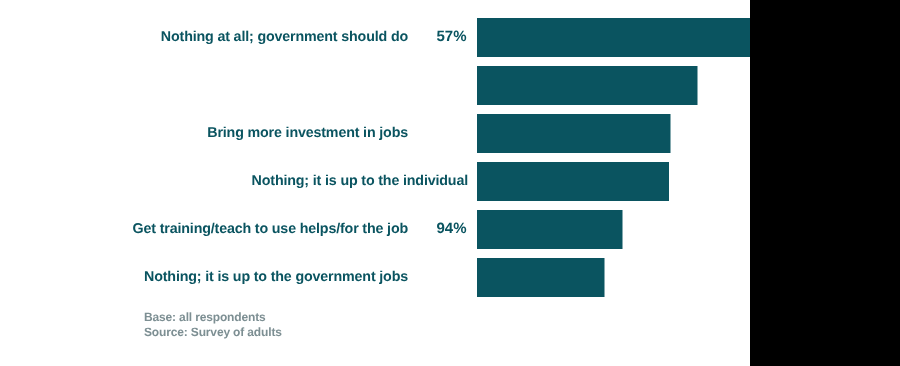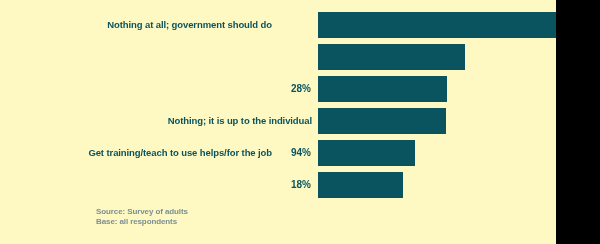--- a/index.html
+++ b/index.html
@@ -2,23 +2,23 @@
 <html><head>
 <meta charset="utf-8">
 <style>
   html, body {
     margin: 0;
     padding: 0;
     background: #000000;
   }
   #chart-root {
     position: relative;
-    width: 556px;
+    width: 500px;
     height: 244px;
-    background: #fef9c3;
+    background: #ffffff;
     font-family: "Liberation Sans", sans-serif;
     overflow: hidden;
   }
   .rows {
     position: absolute;
     left: 0;
     top: 0;
     width: 600px;
     height: 205px;
   }
@@ -78,48 +78,49 @@
 </style>
 </head>
 <body>
 
 <div id="chart-root">
 
   <div class="rows">
 
     <div class="row" style="top:10px;">
       <span class="cat-label">Nothing at all; government should do</span>
+      <span class="val-label">57%</span>
       <span class="bar" style="width:268px;"></span>
     </div>
 
     <div class="row" style="top:42px;">
       <span class="bar" style="width:147px;"></span>
     </div>
 
     <div class="row" style="top:74px;">
-      <span class="val-label">28%</span>
+      <span class="cat-label">Bring more investment in jobs</span>
       <span class="bar" style="width:129px;"></span>
     </div>
 
     <div class="row" style="top:106px;padding-left:40px;">
       <span class="cat-label">Nothing; it is up to the individual</span>
       <span class="bar" style="width:128px;"></span>
     </div>
 
     <div class="row" style="top:138px;">
       <span class="cat-label">Get training/teach to use helps/for the job</span>
       <span class="val-label">94%</span>
       <span class="bar" style="width:97px;"></span>
     </div>
 
     <div class="row" style="top:170px;">
-      <span class="val-label">18%</span>
+      <span class="cat-label">Nothing; it is up to the government jobs</span>
       <span class="bar" style="width:85px;"></span>
     </div>
 
   </div>
 
   <div class="footnote">
+    <div>Base: all respondents</div>
     <div>Source: Survey of adults</div>
-    <div>Base: all respondents</div>
   </div>
 
 </div>
 
 </body></html>

